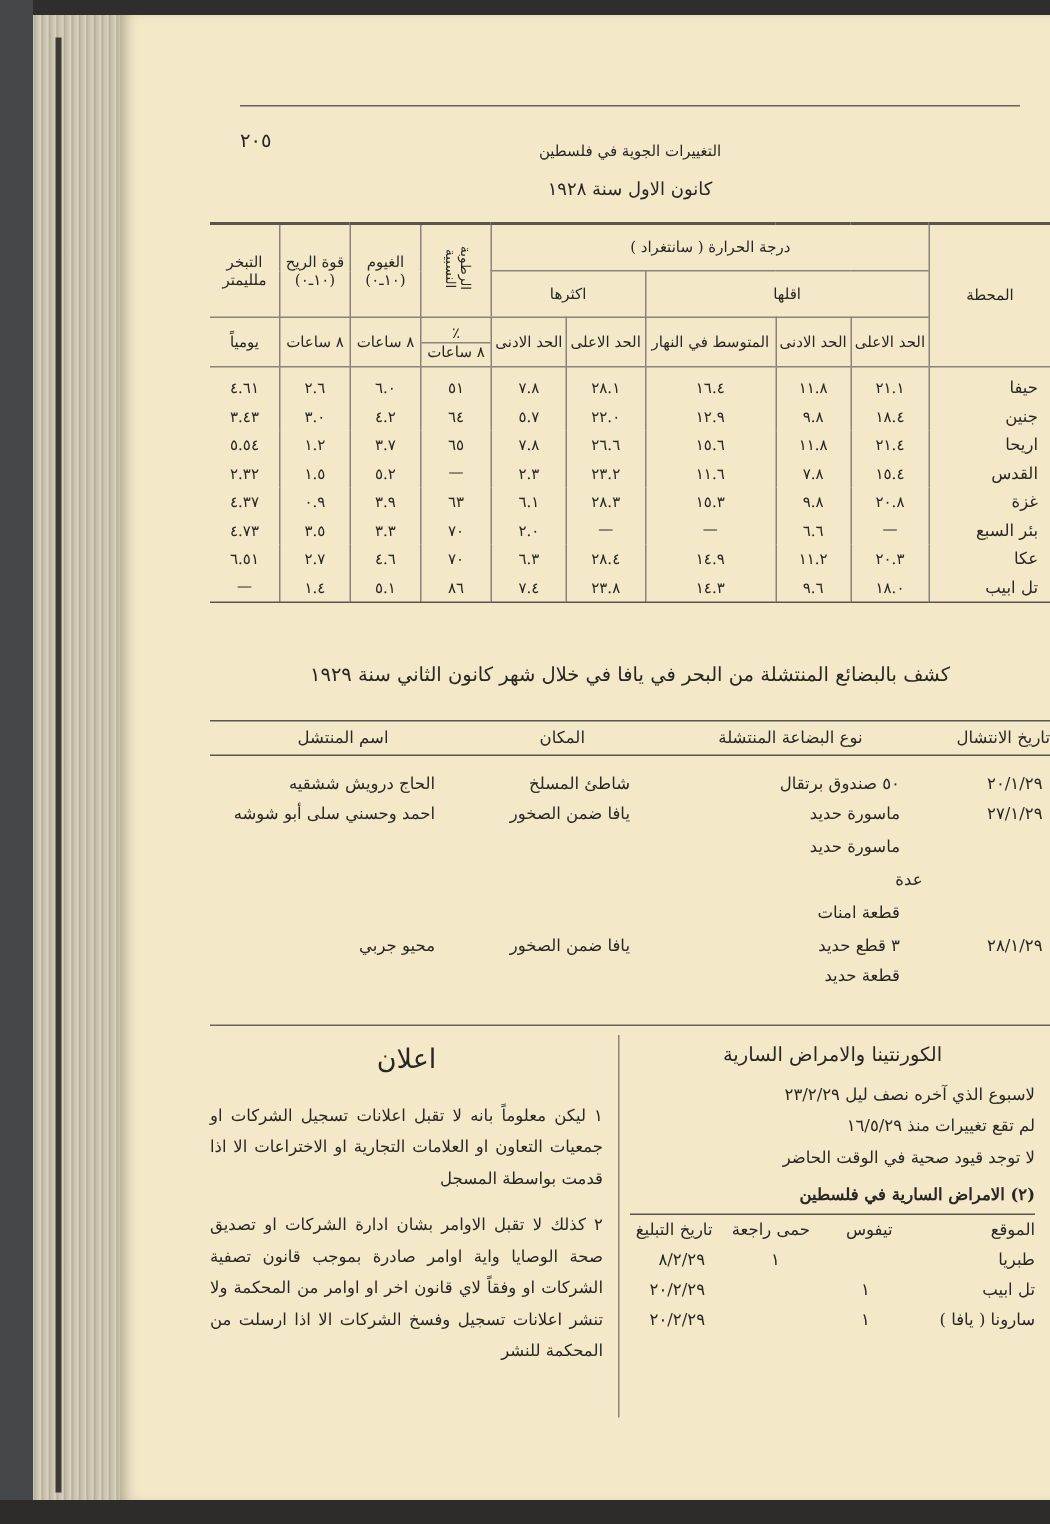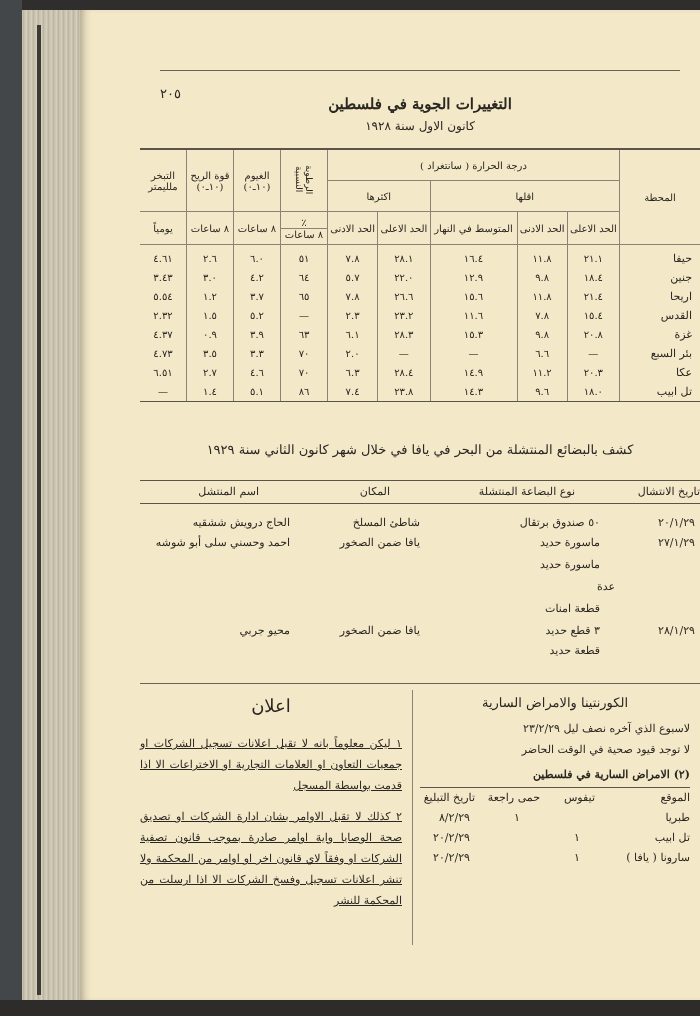--- a/index.html
+++ b/index.html
@@ -10,21 +10,21 @@
   .book-edge-dark{position:absolute;left:0;top:0;width:22px;height:1016px;background:#44474a;}
   .book-gap{position:absolute;left:37px;top:25px;width:4px;height:970px;background:#3b3a36;}
   .page{position:absolute;left:80px;top:10px;width:620px;height:990px;background:#f3e8c8;
     box-shadow:inset 8px 0 10px -6px rgba(0,0,0,0.35);}
   .bottom-shadow{position:absolute;left:0;top:1000px;width:700px;height:16px;background:#2d2c2a;}
   .content{position:absolute;left:140px;top:40px;width:560px;height:960px;direction:rtl;}
   .running-head{position:absolute;top:6px;left:0;right:28px;height:20px;font-size:13px;}
   .rh-title{position:absolute;left:0;right:0;text-align:center;}
   .rh-page{position:absolute;left:20px;margin-top:40px;}
   .hr{position:absolute;height:1px;background:#6a6258;}
-  .t1{position:absolute;top:55px;left:0;right:0;text-align:center;font-size:15px;font-weight:bold;}
+  .t1{position:absolute;top:55px;left:0;right:0;text-align:center;font-size:10px;}
   .t2{position:absolute;top:79px;left:0;right:0;text-align:center;font-size:12px;}
   table.weather{position:absolute;top:108px;left:0;width:560px;border-collapse:collapse;font-size:10px;direction:rtl;}
   table.weather td,table.weather th{border-left:1px solid #8b8378;text-align:center;font-weight:normal;padding:0;}
   table.weather th{border-bottom:1px solid #8b8378;}
   table.weather thead tr:first-child th{border-top:2px solid #5b544b;}
   .vert{writing-mode:vertical-rl;font-size:9px;height:50px;display:inline-block;}
   table.weather tbody td{height:19px;font-size:10px;}
   table.weather tbody tr:first-child td{padding-top:4px;}
   table.weather tbody tr:last-child td{border-bottom:1px solid #5b544b;}
   .st{text-align:right !important;padding-right:8px !important;font-size:11px !important;}
@@ -38,21 +38,21 @@
   .vline{position:absolute;top:650px;left:272px;width:1px;height:255px;background:#8b8378;}
   .right-col{position:absolute;top:655px;right:10px;width:270px;font-size:11px;}
   .left-col{position:absolute;top:655px;left:0;width:262px;font-size:11px;}
   .q-title{text-align:center;font-size:13px;margin-bottom:8px;}
   .line{height:21px;line-height:21px;white-space:nowrap;}
   .bold{font-weight:bold;}
   .dis-head{position:relative;height:20px;border-top:1px solid #5b544b;margin-top:2px;}
   .dis-row{position:relative;height:20px;}
   .c{position:absolute;top:3px;}
   .ad-title{text-align:center;font-size:18px;margin:0 0 16px 0;font-family:Liberation Serif, serif;}
-  .ad-p{line-height:21px;text-align:justify;margin:0 0 10px 0;text-decoration:underline;}
+  .ad-p{line-height:21px;text-align:justify;margin:0 0 10px 0;}
 </style>
 </head>
 <body>
 
 <div class="book-edge"></div>
 <div class="book-edge-dark"></div>
 <div class="book-gap"></div>
 <div class="page"></div>
 <div class="bottom-shadow"></div>
 
@@ -234,20 +234,21 @@
     </div>
     <div class="row" style="top:128px;right:100px;">قطعة حديد</div>
   </div>
 
   <div class="section-line"></div>
   <div class="vline"></div>
 
   <div class="right-col">
     <div class="q-title">الكورنتينا والامراض السارية</div>
     <div class="line">لاسبوع الذي آخره نصف ليل ٢٣/٢/٢٩</div>
+    <div class="line">لم تقع تغييرات منذ ١٦/٥/٢٩</div>
     <div class="line">لا توجد قيود صحية في الوقت الحاضر</div>
     <div class="line bold" style="margin-top:4px;">(٢) الامراض السارية في فلسطين</div>
     <div class="dis-head">
       <span class="c" style="right:0;">الموقع</span>
       <span class="c" style="right:95px;">تيفوس</span>
       <span class="c" style="right:150px;">حمى راجعة</span>
       <span class="c" style="right:215px;">تاريخ التبليغ</span>
     </div>
     <div class="dis-row">
       <span class="c" style="right:0;">طبريا</span>

